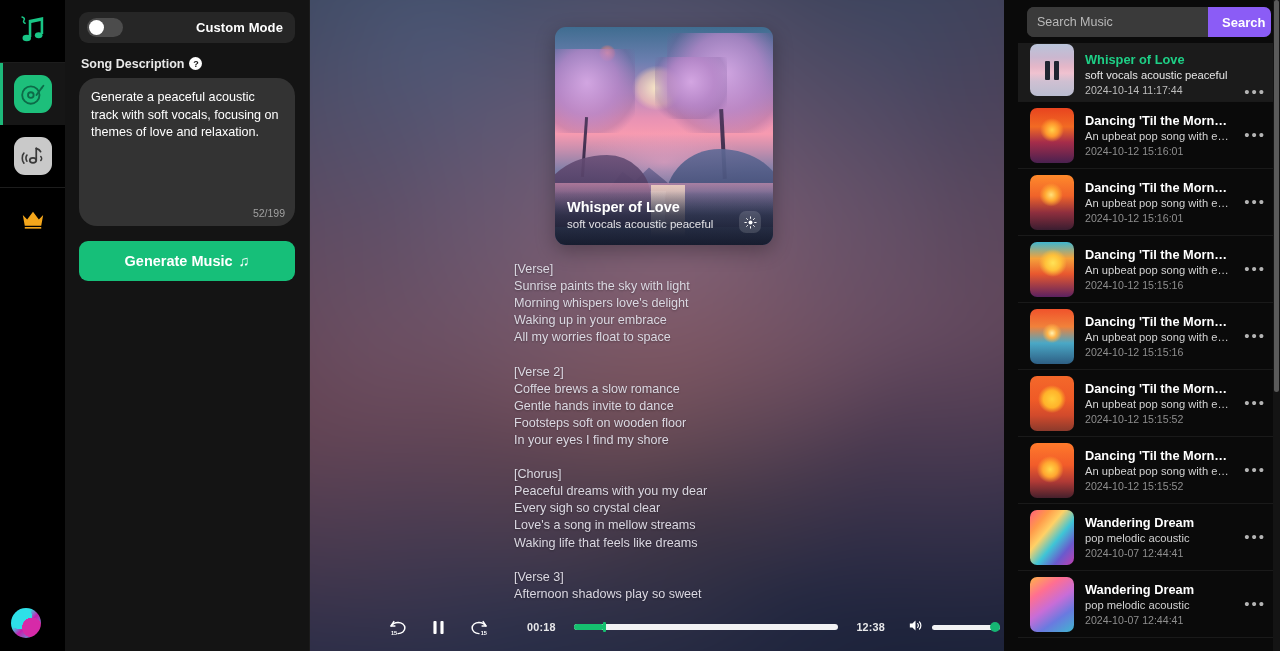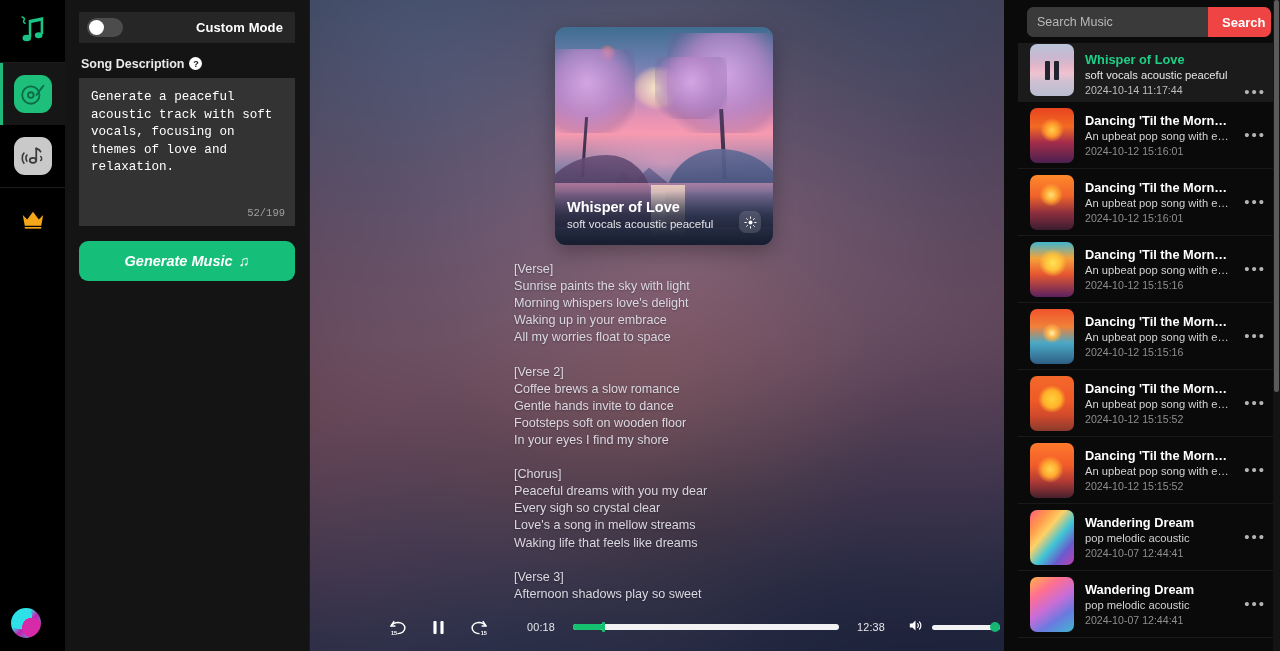--- a/index.html
+++ b/index.html
@@ -66,21 +66,21 @@
   
   .form-panel {
     width: 245px; flex: 0 0 245px;
     height: 651px;
     background: #141414;
     padding: 12px 14px;
     border-right: 1px solid #1b1b1b;
   }
   .toggle-row {
     background: #262626;
-    border-radius: 1px;
+    border-radius: 9px;
     height: 31px;
     display: flex; align-items: center;
     padding: 0 12px 0 8px;
     gap: 35px;
   }
   .switch {
     width: 36px; height: 19px; border-radius: 10px;
     background: #4c4c4c;
     position: relative; flex: 0 0 36px;
   }
@@ -104,24 +104,23 @@
   }
   .field-label {
     margin: 14px 0 7px 2px;
     color: #e9e9e9; font-size: 12.5px; font-weight: 600;
     display: flex; align-items: flex-start;
   }
   .field-label .help-icon { background:#fff; color:#141414; }
   .textarea-wrap {
     position: relative;
     background: #333333;
-    border-radius: 0;
+    border-radius: 18px;
     height: 148px;
     padding: 11px 12px;
-    font-family: Liberation Mono, monospace;
   }
   .textarea-wrap .value {
     color: #ffffff;
     font-size: 12.6px;
     line-height: 17.5px;
     white-space: pre-wrap;
   }
   .char-count {
     position: absolute; right: 10px; bottom: 7px;
     color: #a0a0a0; font-size: 10.5px;
@@ -130,21 +129,20 @@
   .generate-btn {
     margin-top: 15px;
     width: 100%; height: 40px;
     background: #16BF79;
     border: none; border-radius: 9px;
     color: #fff; font-size: 14.5px; font-weight: 700;
     font-family: "Liberation Sans", sans-serif;
     cursor: pointer;
     display: flex; align-items: center; justify-content: center;
     gap: 6px;
-    font-style: italic;
   }
 
   
   .center {
     position: relative;
     flex: 1 1 auto;
     height: 651px;
     overflow: hidden;
     background: #2b2233;
   }
@@ -264,21 +262,21 @@
     display: flex; align-items: center;
     padding: 0 18px 0 72px;
     gap: 10px;
   }
   .pbtn {
     background: none; border: none; padding: 0 5px;
     cursor: pointer; color: #fff;
     display: flex; align-items: center;
   }
   .time {
-    color: #e8e8ea; font-size: 10.8px; font-weight: 400;
+    color: #e8e8ea; font-size: 10.8px; font-weight: 700;
     letter-spacing: .2px;
   }
   .time.left { margin-left: 22px; }
   .progress-track {
     flex: 1 1 auto; height: 6px; border-radius: 3px;
     background: #f2f2f4; position: relative; margin: 0 8px;
     cursor: pointer;
   }
   .progress-fill {
     position: absolute; left: 0; top: 0; bottom: 0;
@@ -317,21 +315,21 @@
   .search-input {
     flex: 1 1 auto; height: 30px;
     background: #3a3a3a; border: none; outline: none;
     color: #ffffff; font-size: 12.5px;
     padding: 0 10px;
     font-family: "Liberation Sans", sans-serif;
   }
   .search-input::placeholder { color: #b9b9b9; }
   .search-btn {
     height: 46px; padding: 0 14px;
-    background: #ef4444; border: none;
+    background: #8b5cf6; border: none;
     color: #fff; font-size: 13px; font-weight: 700;
     cursor: pointer;
     font-family: "Liberation Sans", sans-serif;
   }
   .track-list {
     position: absolute; top: 43px; left: 0; right: 0; bottom: 0;
     overflow: hidden;
   }
   .track {
     display: flex; align-items: center;

